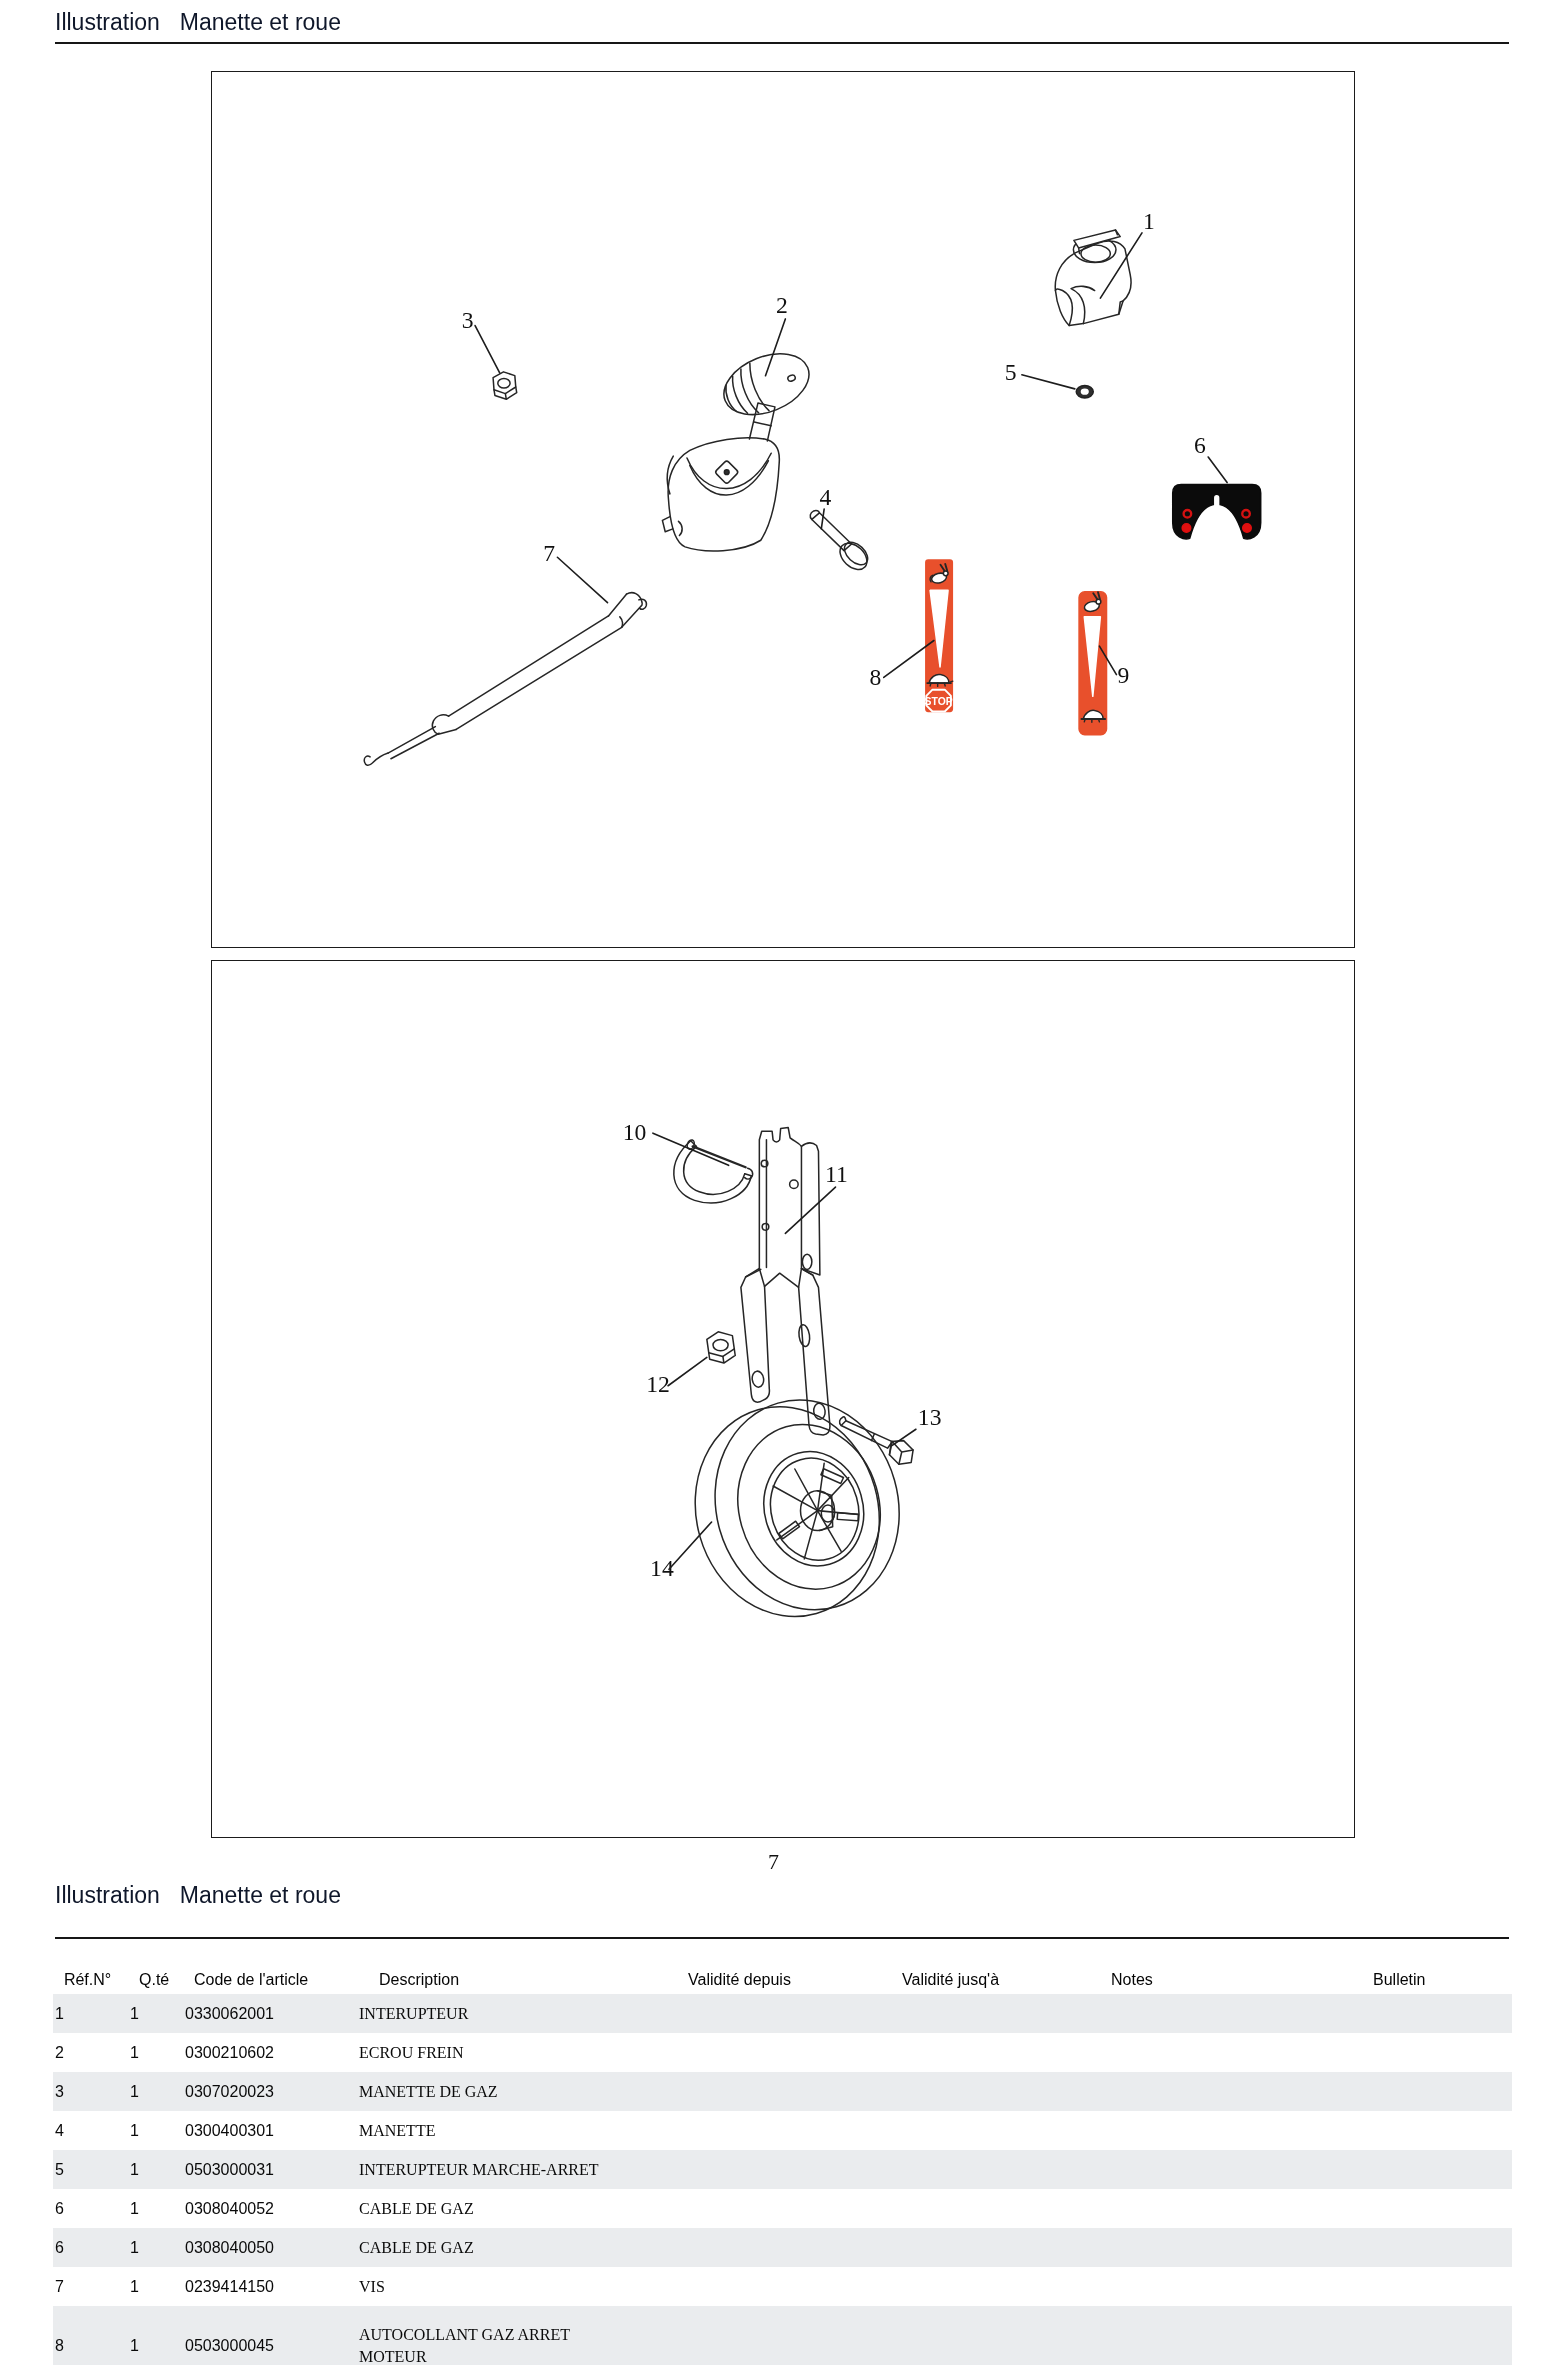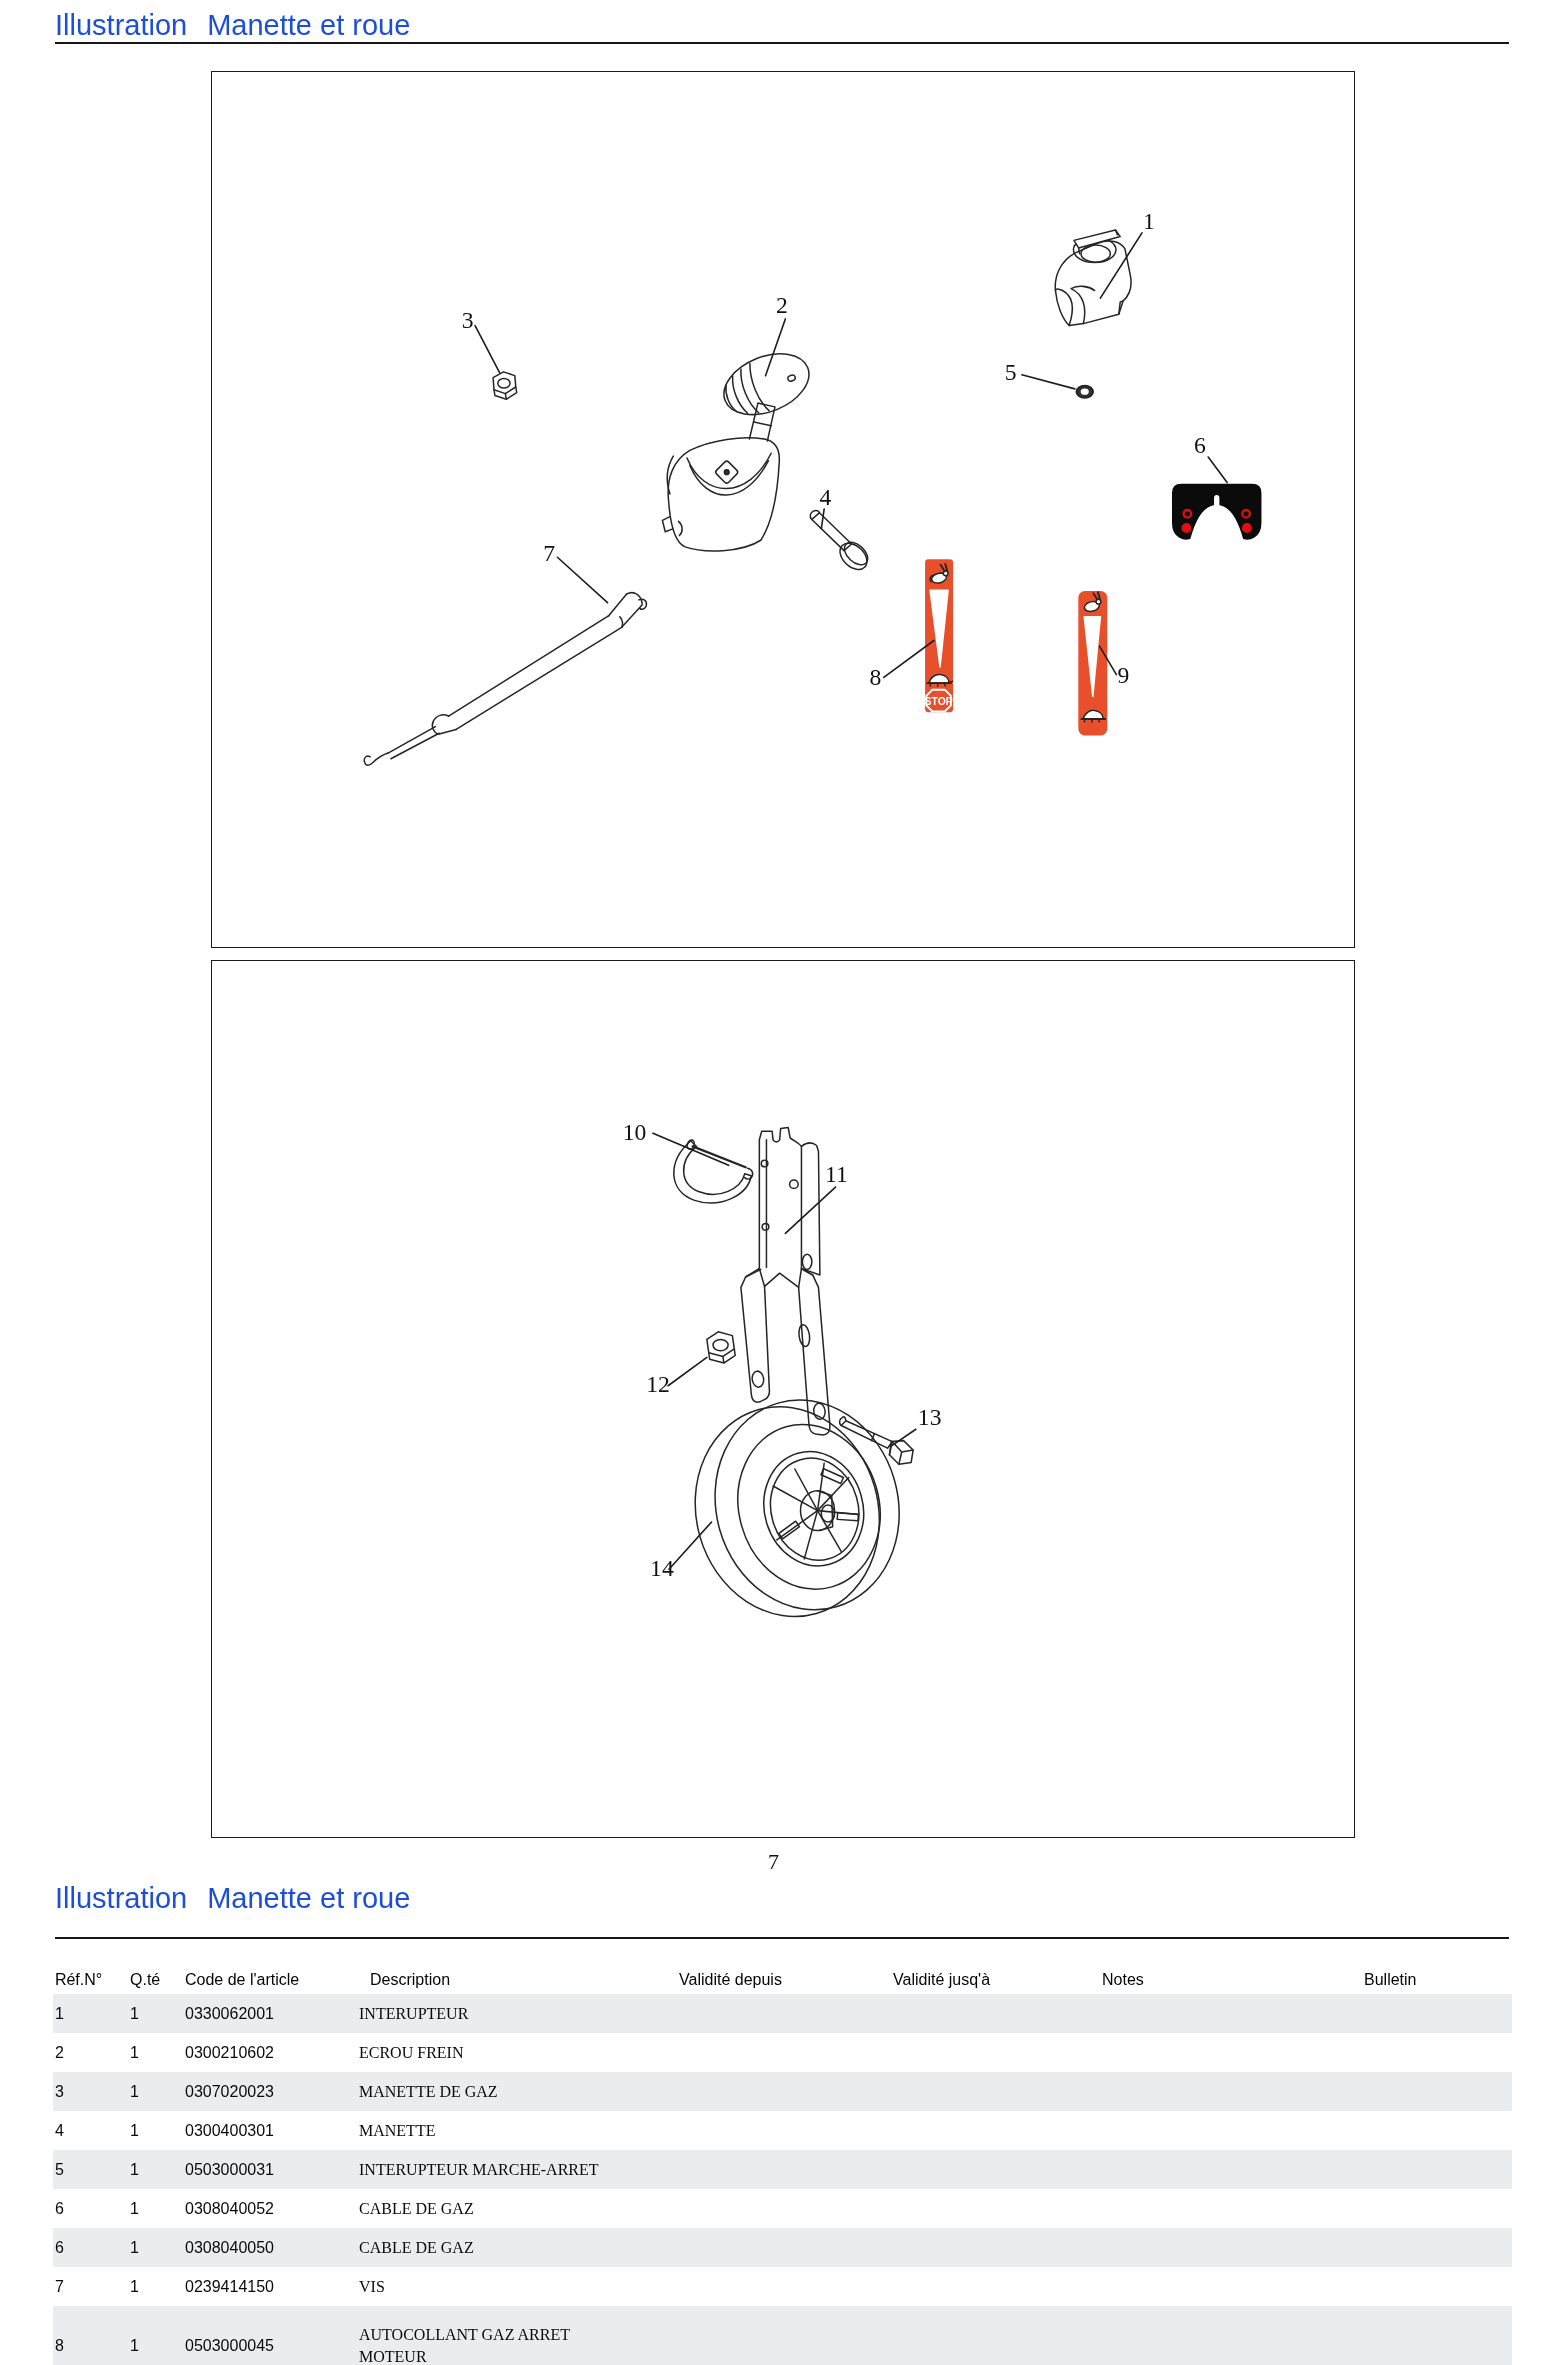--- a/index.html
+++ b/index.html
@@ -1,31 +1,31 @@
 <!DOCTYPE html>
 <html style="font-size:7.6px"><head>
 <meta charset="utf-8">
 <style>
   html,body{margin:0;padding:0;background:#fff;}
   body{width:1564px;height:2613px;position:relative;overflow:hidden;
        font-family:"Liberation Sans",sans-serif;color:#111;}
   .abs{position:absolute;}
   
-  .doc-title{left:55px;font-size:29px;font-weight:400;letter-spacing:0;color:#1d4ed8;
+  .doc-title{left:55px;font-size:23px;font-weight:400;letter-spacing:0;color:#0f172a;
              white-space:nowrap;}
   .doc-title .gap{display:inline-block;width:20px;}
   .rule{left:55px;width:1454px;height:2.4px;background:#161616;}
   
   .figbox{left:211px;width:1142px;border:1.4px solid #1b1b1b;background:#fff;}
   .figbox svg{display:block;}
   
   .pageno{font-family:"Liberation Serif",serif;font-size:22px;color:#111;}
   
   .tbl-head{left:53px;top:1966px;width:1459px;height:28px;font-size:16px;color:#050505;}
-  .tbl-head span{position:absolute;top:0;line-height:28px;white-space:nowrap;}
+  .tbl-head span{position:absolute;top:0;line-height:28px;white-space:nowrap;margin-left:9px;}
   .rows{left:53px;top:1994px;width:1459px;}
   .row{position:relative;width:1459px;height:39px;}
   .row.dbl{height:79px;}
   .row:nth-child(odd){background:#eaecee;}
   .cell{position:absolute;top:0;height:100%;font-size:16px;line-height:39px;
         white-space:nowrap;color:#0a0a0a;}
   .row.dbl .cell{line-height:79px;}
   .row.dbl .cell.two{line-height:22px;padding-top:18px;box-sizing:border-box;}
   .c-ref{left:1.9px;}
   .c-qty{left:77px;}

